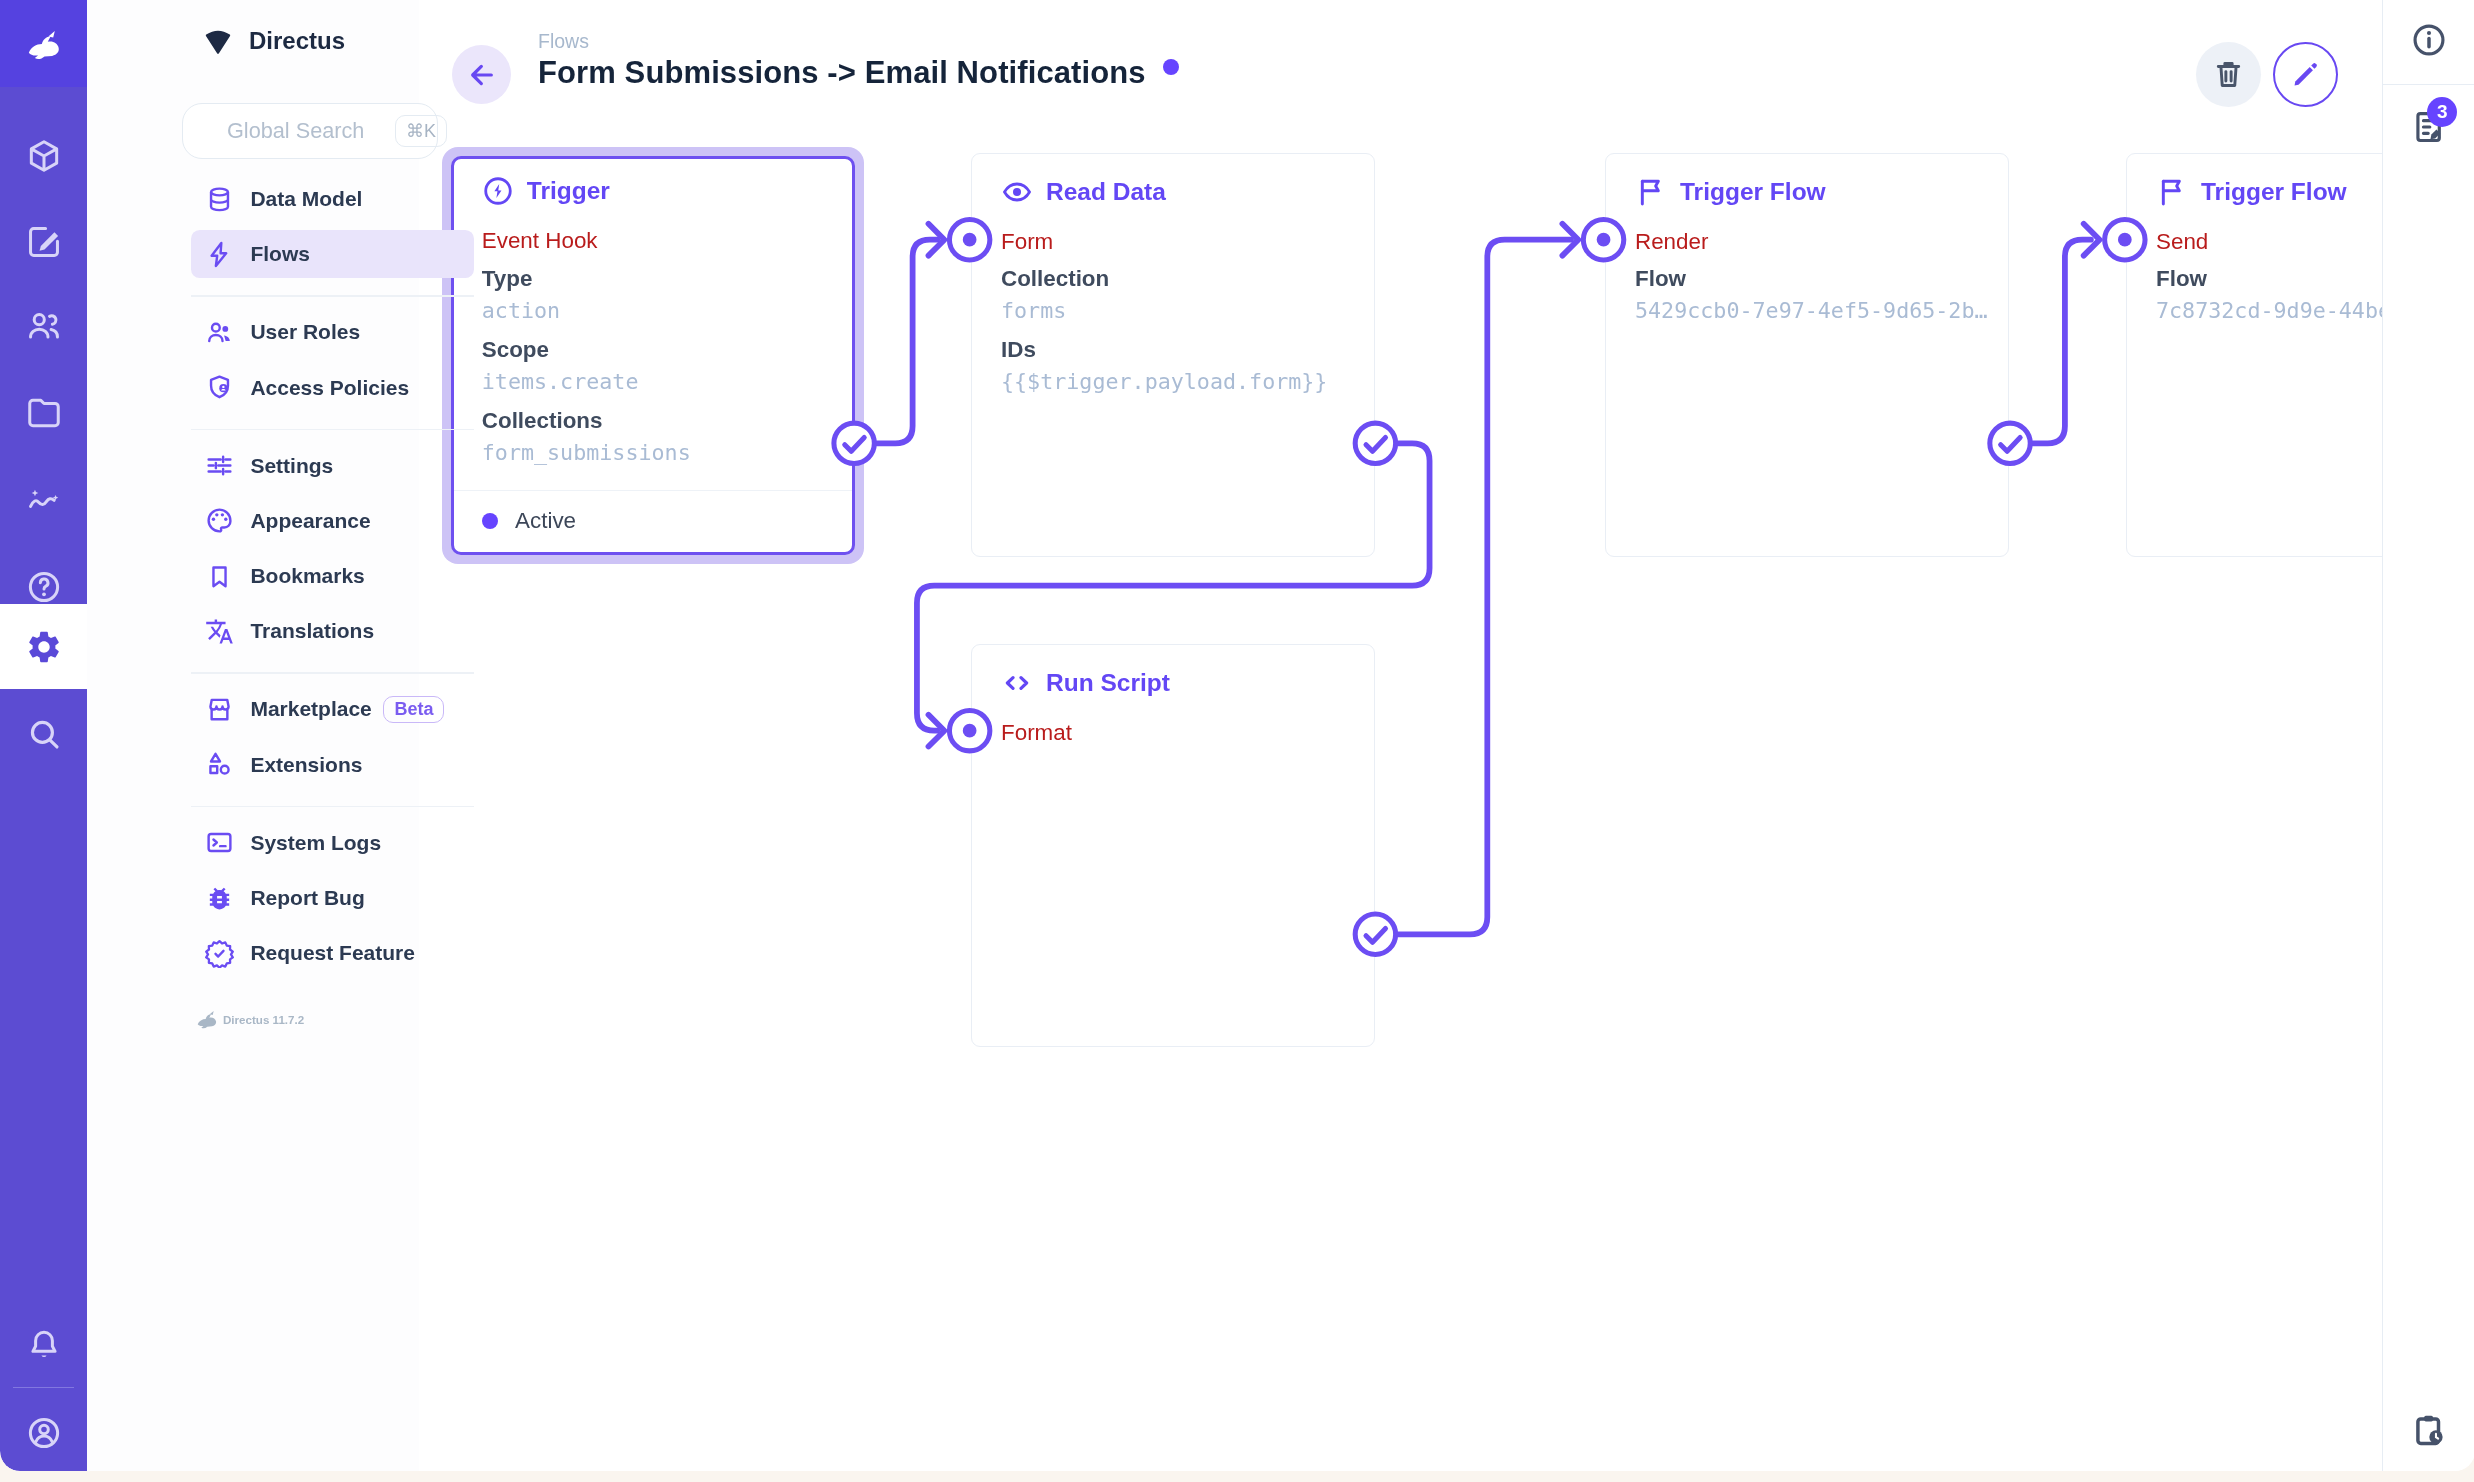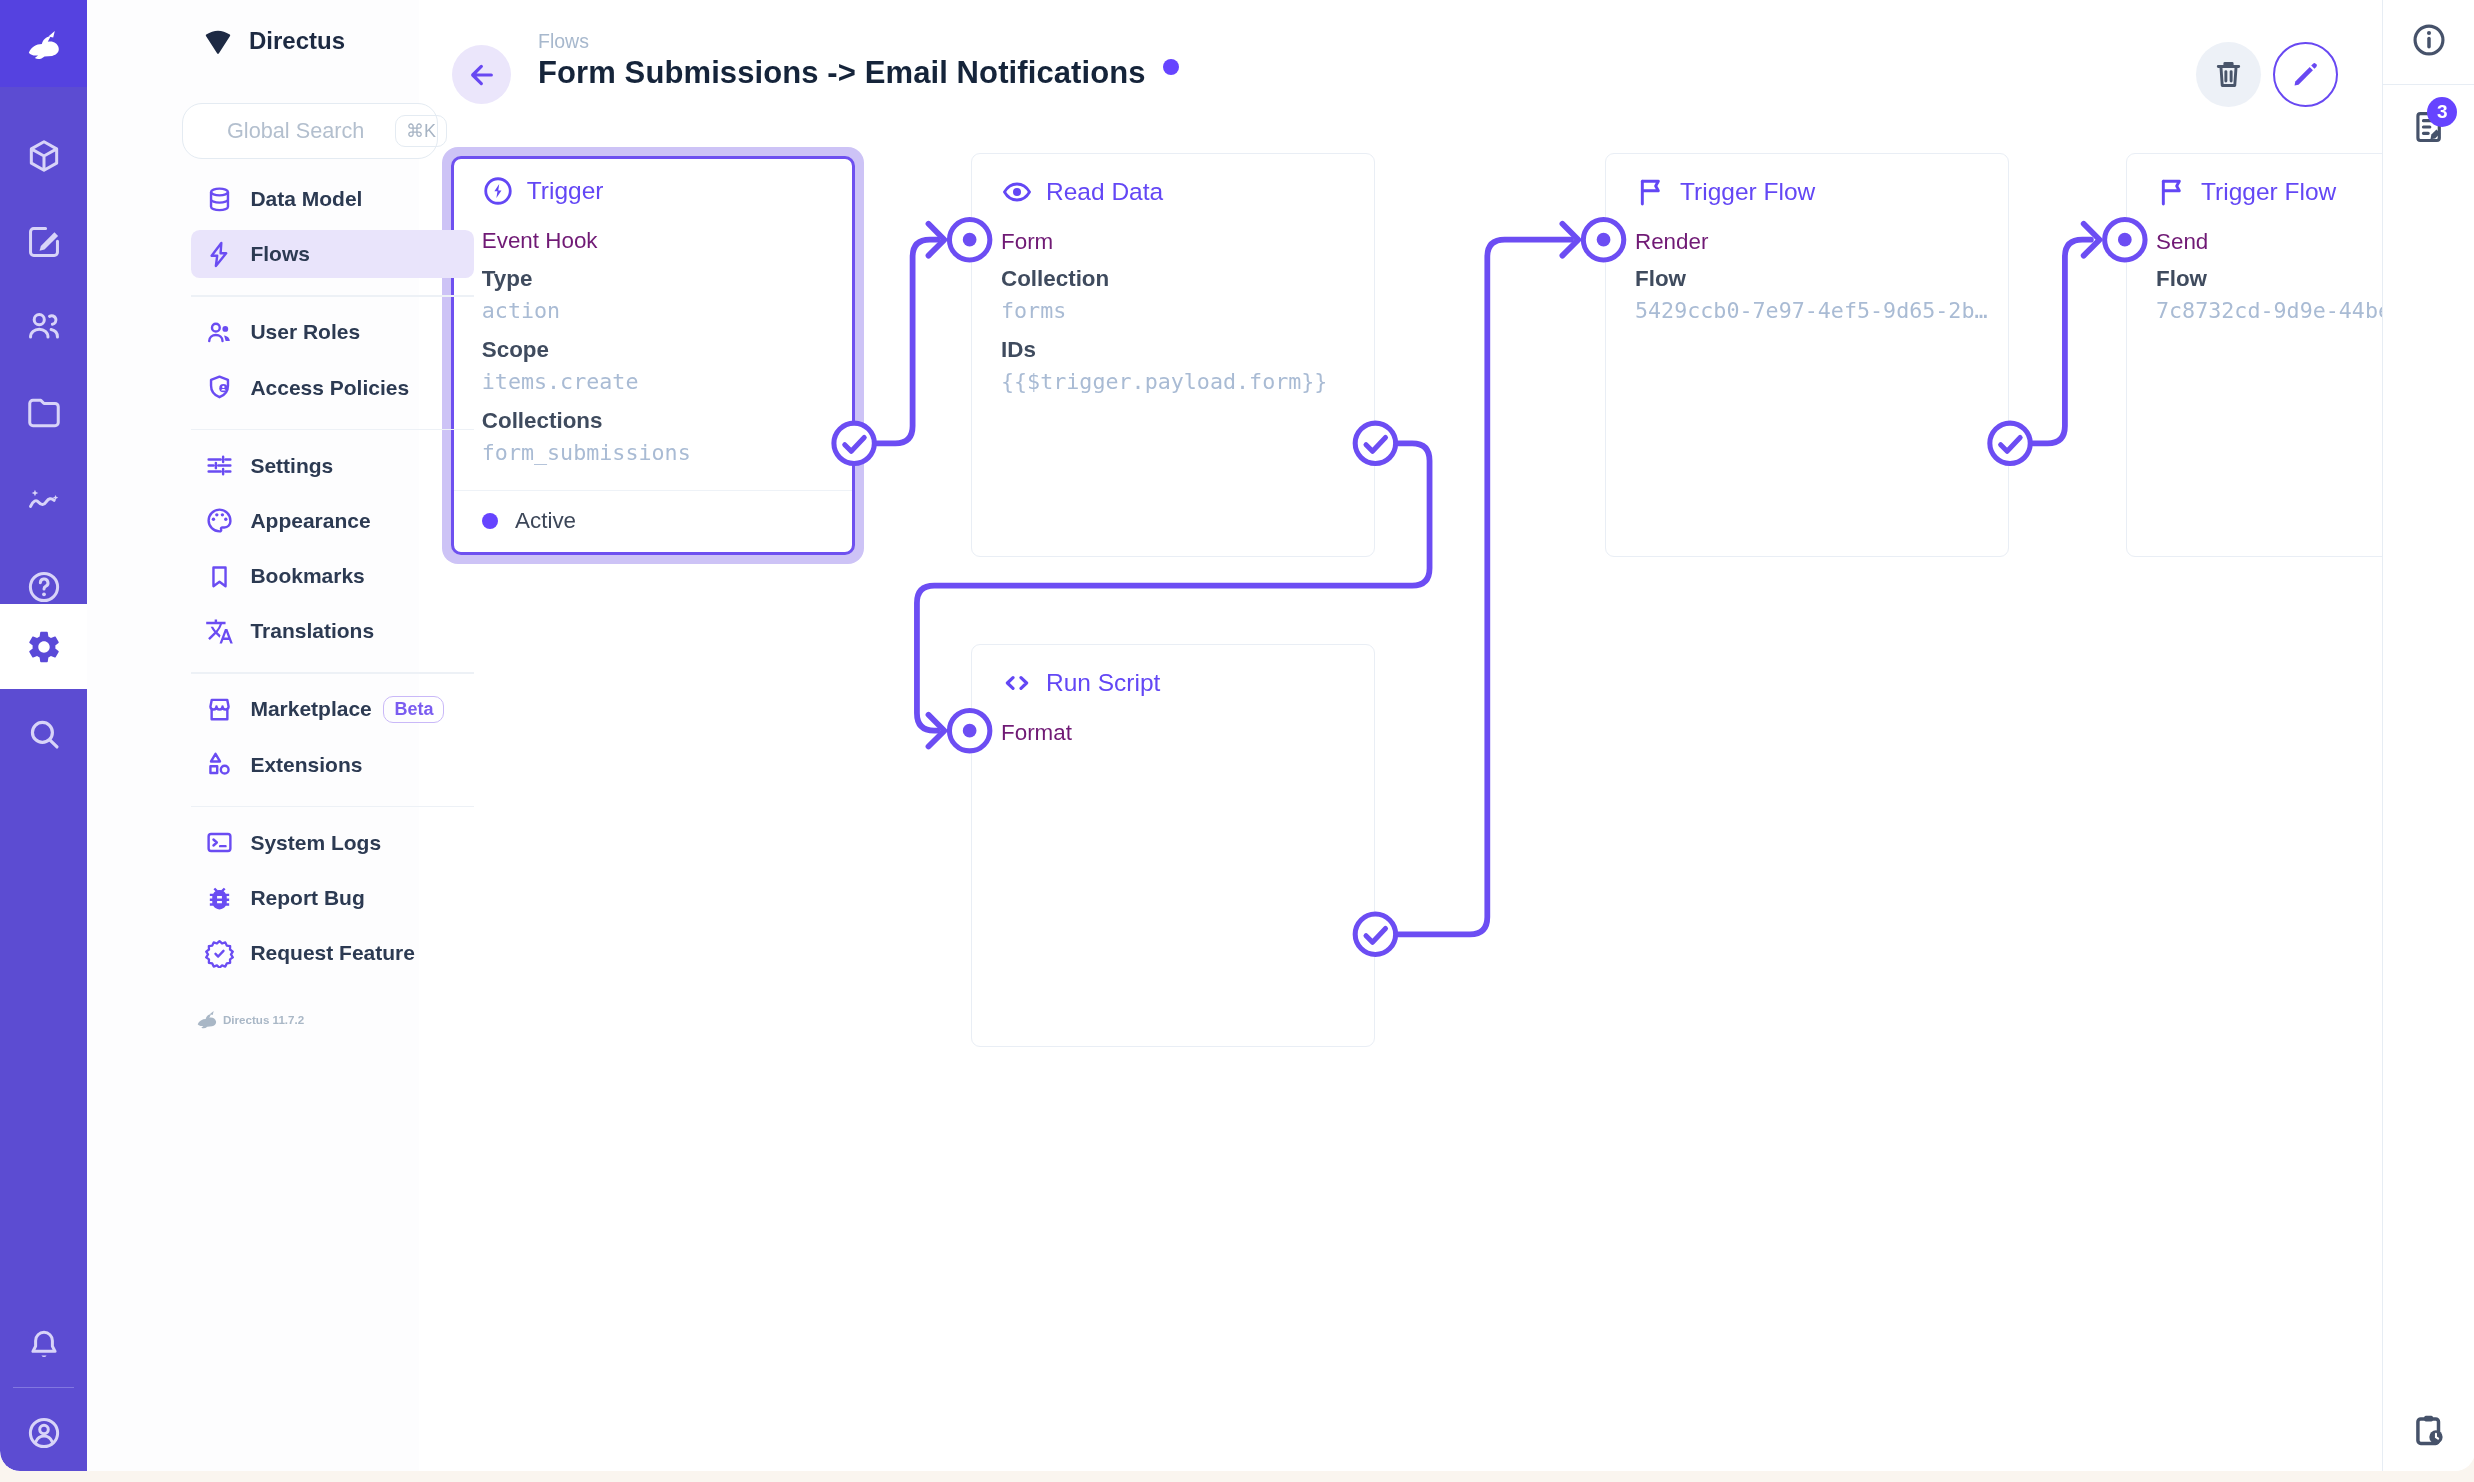--- a/index.html
+++ b/index.html
@@ -57,22 +57,22 @@
         align-items:center;justify-content:center;box-sizing:border-box;z-index:6;}
   .hbtn svg{width:35px;height:35px;}
   .trash{left:2196px;background:#edf1f7;}
   .editb{left:2273px;background:#fff;border:2.9px solid #6848f2;}
 
   
   .pcard{position:absolute;background:#fff;border:1.4px solid #e9eef5;border-radius:9px;
          box-sizing:border-box;padding:21.7px 29px 0 29px;z-index:2;}
   .ptitle{display:flex;align-items:center;margin-bottom:16px;}
   .ptitle svg{width:32px;height:32px;margin-right:13px;flex:none;}
-  .ptitle span{font-size:24.5px;font-weight:400;color:#6347f5;white-space:nowrap;}
-  .pname{height:35px;line-height:35px;font-size:22.4px;color:#701a75;}
+  .ptitle span{font-size:24.5px;font-weight:700;color:#6347f5;white-space:nowrap;}
+  .pname{height:35px;line-height:35px;font-size:22.4px;color:#b91c1c;}
   .plabel{height:32px;line-height:32px;font-size:22.4px;font-weight:700;color:#3f4b5e;margin-top:4.3px;}
   .pvalue{height:32px;line-height:32px;font-size:21.7px;color:#a9bbd4;white-space:nowrap;
           font-family:"DejaVu Sans Mono",monospace;margin-bottom:7.2px;}
 
   .halo{position:absolute;left:442px;top:147px;width:422px;height:417px;background:#cdc3f6;
         border-radius:16px;z-index:2;}
   .tcard{position:absolute;left:9.4px;top:9.4px;right:9.4px;bottom:9.4px;background:#fff;
          border:3.6px solid #6e50f0;border-radius:10px;box-sizing:border-box;padding:16px 27.4px 0 27.4px;}
   .tfoot{position:absolute;left:0;right:0;bottom:0;height:61px;border-top:1.4px solid #eef2f7;
          display:flex;align-items:center;padding-left:27.4px;}

